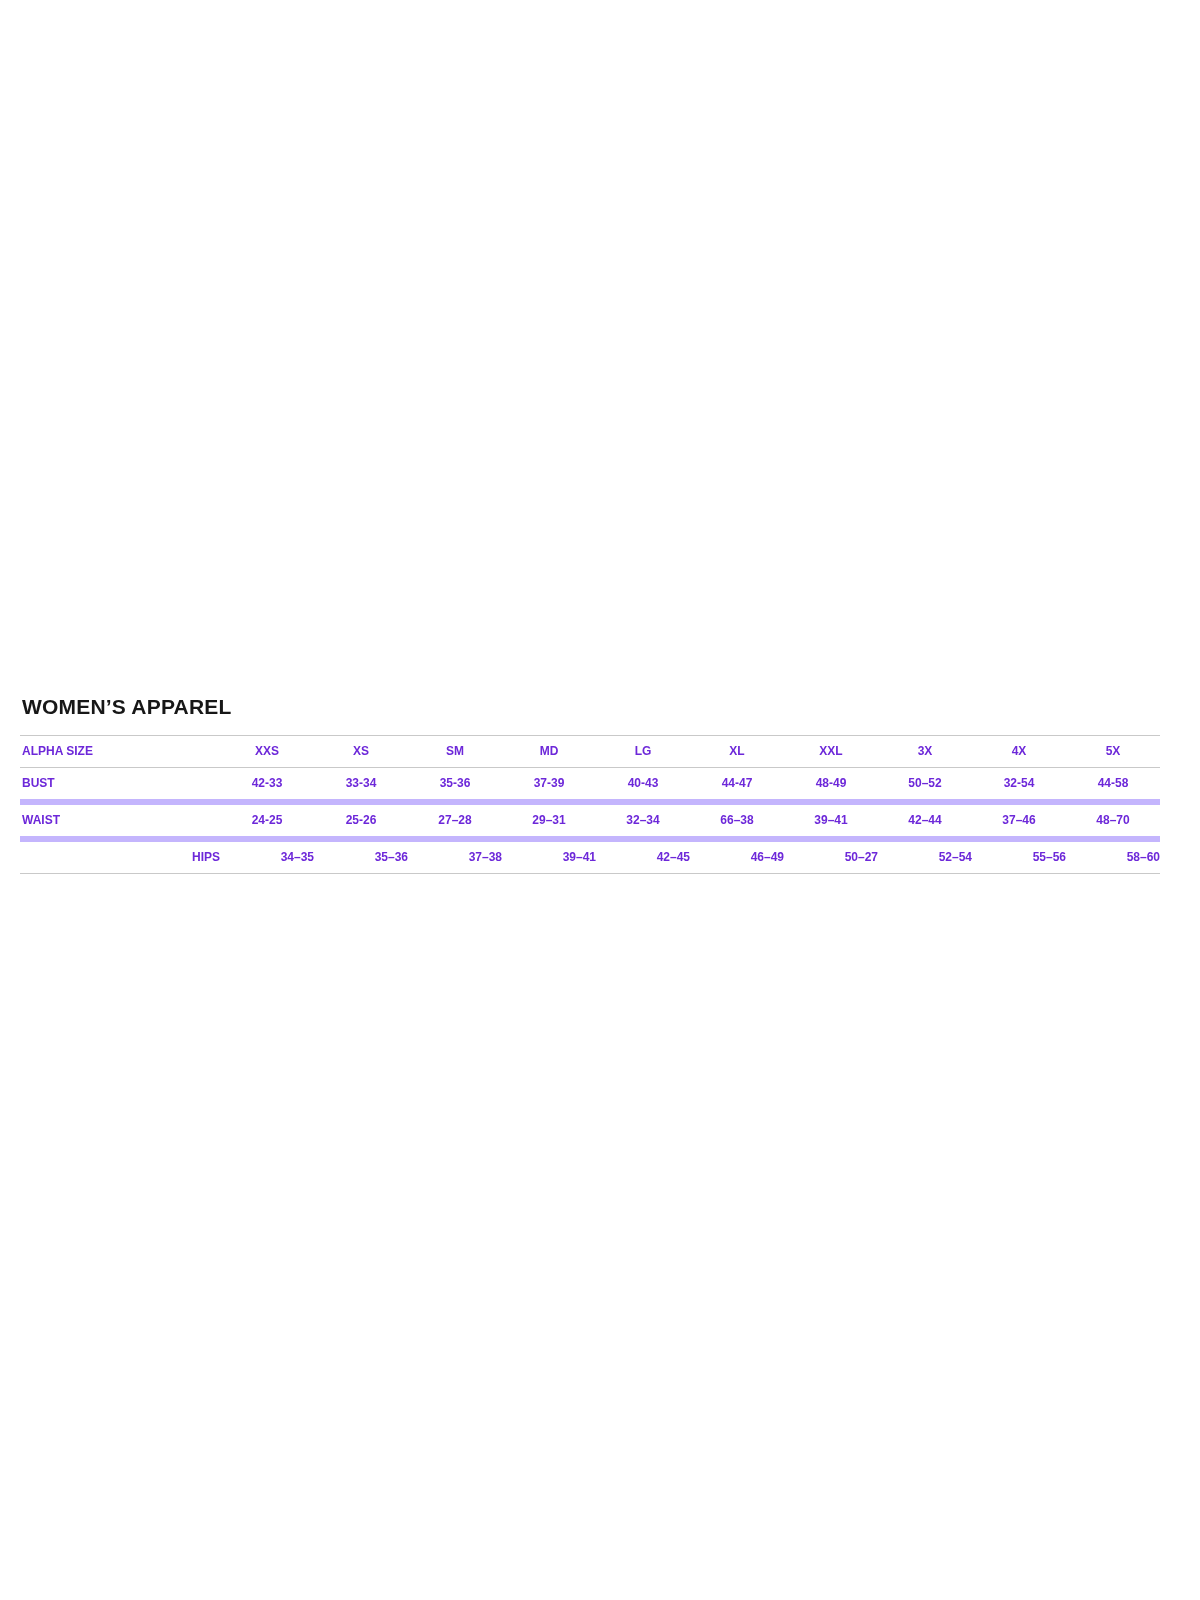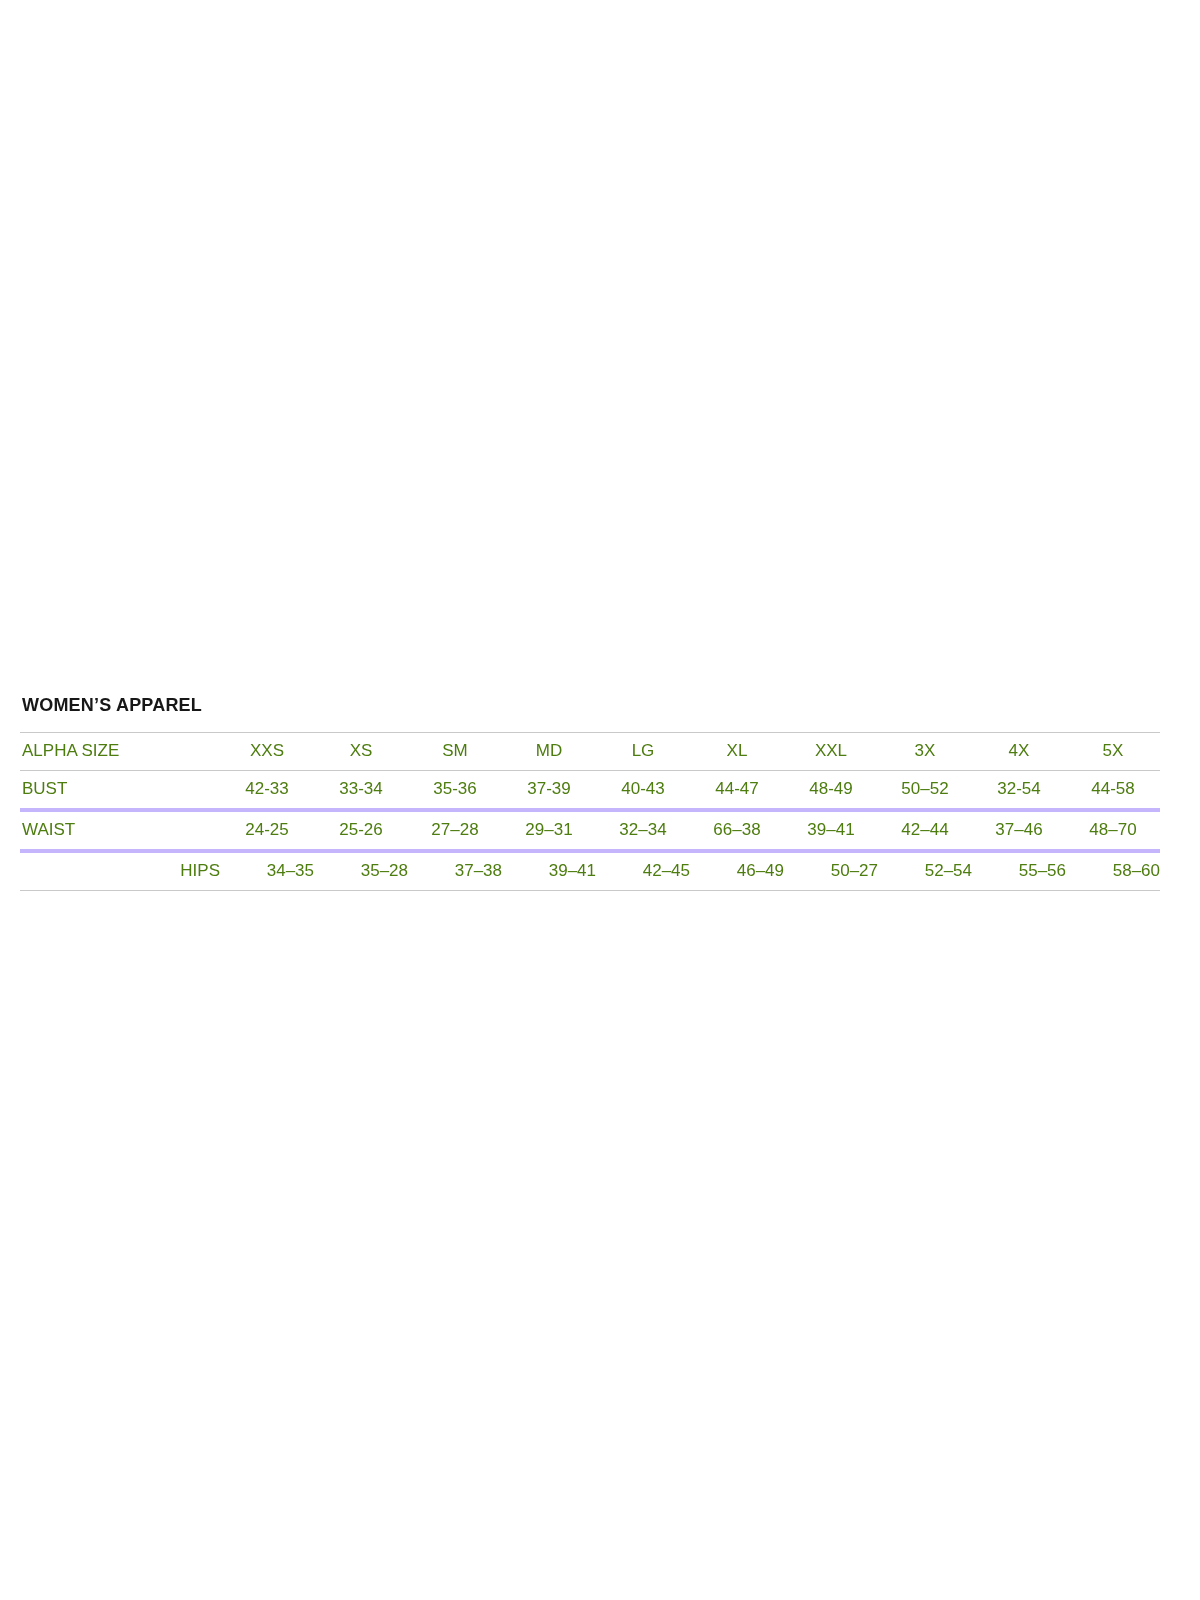--- a/index.html
+++ b/index.html
@@ -17,38 +17,38 @@
   }
 
   .sheet {
     position: absolute;
     left: 20px;
     top: 695px;
     width: 1140px;
   }
 
   .title {
-    font-size: 18px;
+    font-size: 21px;
     font-weight: bold;
     letter-spacing: 0.2px;
     color: #171717;
     margin: 0 0 16px 2px;
   }
 
   table.size-table {
     border-collapse: collapse;
     width: 1140px;
     table-layout: fixed;
   }
 
   table.size-table th,
   table.size-table td {
-    font-size: 17px;
-    font-weight: normal;
-    color: #4d7c0f;
+    font-size: 12px;
+    font-weight: bold;
+    color: #6d28d9;
     padding: 8px 0 9px 0;
     border-top: 1px solid #c9c9c9;
     border-bottom: 1px solid #c9c9c9;
     text-align: center;
     white-space: nowrap;
   }
 
   table.size-table th:first-child,
   table.size-table td:first-child {
     text-align: left;
@@ -64,21 +64,21 @@
   table.size-table tbody tr td {
     border-top: none;
   }
 
   table.size-table tbody tr:last-child td {
     border-bottom: 1px solid #c9c9c9;
   }
 
   
   table.size-table tbody tr td {
-    border-bottom: 4px solid #c4b5fd;
+    border-bottom: 6px solid #c4b5fd;
   }
   table.size-table tbody tr:last-child td {
     border-bottom: 1px solid #c9c9c9;
     text-align: right;
   }
 </style>
 </head>
 <body>
 
 <div class="sheet">
@@ -124,21 +124,21 @@
         <td>32–34</td>
         <td>66–38</td>
         <td>39–41</td>
         <td>42–44</td>
         <td>37–46</td>
         <td>48–70</td>
       </tr>
       <tr>
         <td>HIPS</td>
         <td>34–35</td>
-        <td>35–28</td>
+        <td>35–36</td>
         <td>37–38</td>
         <td>39–41</td>
         <td>42–45</td>
         <td>46–49</td>
         <td>50–27</td>
         <td>52–54</td>
         <td>55–56</td>
         <td>58–60</td>
       </tr>
     </tbody>

